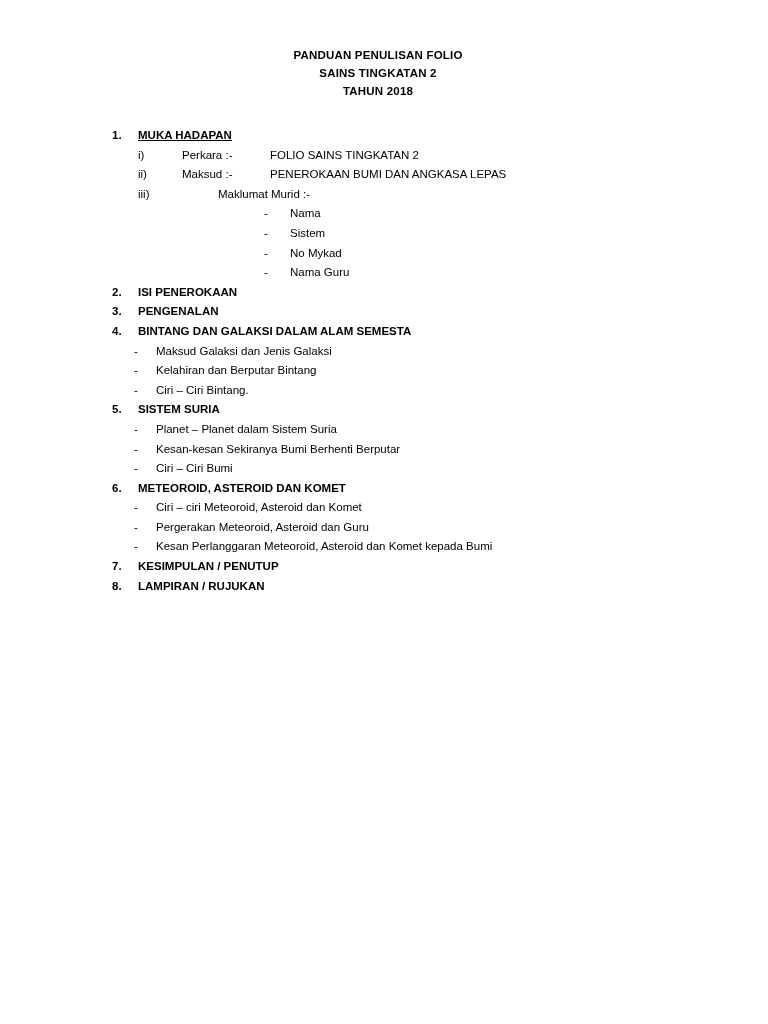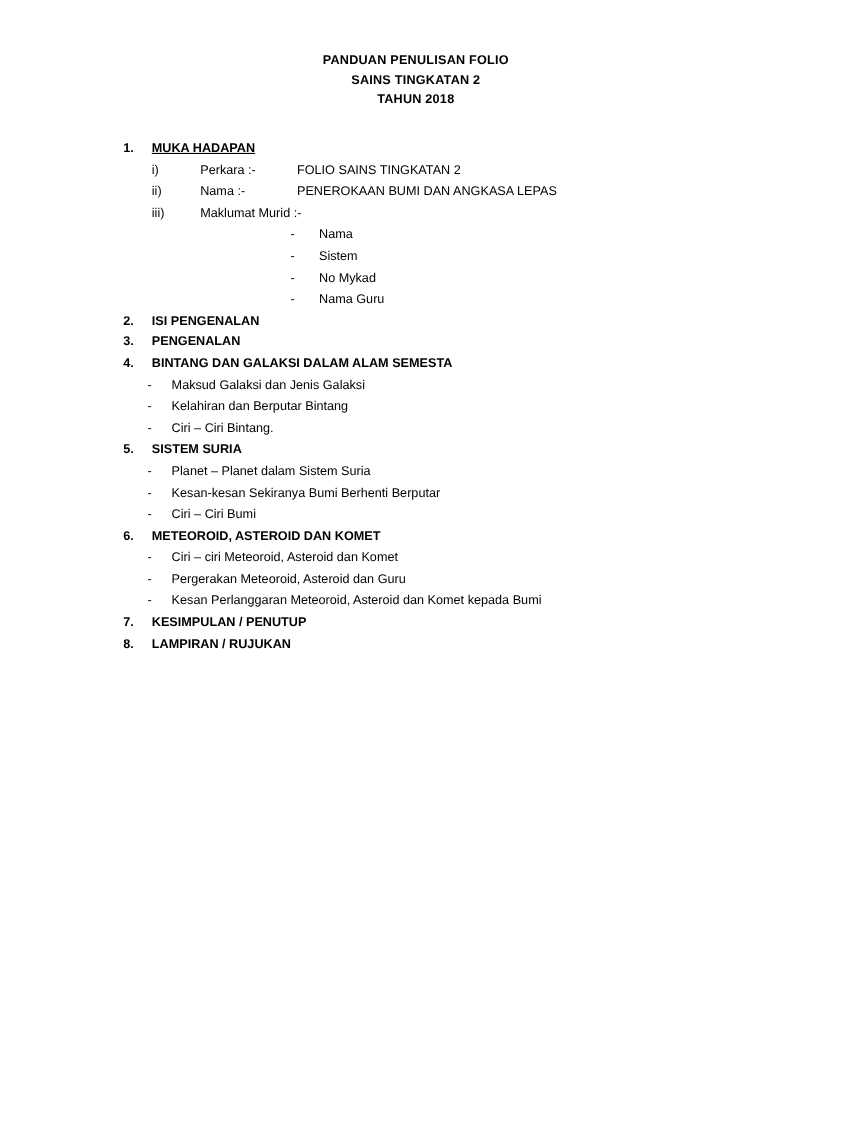--- a/index.html
+++ b/index.html
@@ -72,20 +72,21 @@
   .l2 .lbl {
     width: 88px;
     flex: 0 0 88px;
   }
   .l2 .val {
     flex: 1 1 auto;
   }
   .l2.plain .lbl {
     width: auto;
     flex: 0 0 auto;
+    margin-left: 36px;
   }
 
   
   .l3 {
     display: flex;
     align-items: flex-start;
     margin-left: 208px;
     margin-bottom: 1px;
   }
   .l3 .dash {
@@ -127,21 +128,21 @@
     </div>
 
     <div class="l2">
       <span class="rnum">i)</span>
       <span class="lbl">Perkara :-</span>
       <span class="val">FOLIO SAINS TINGKATAN 2</span>
     </div>
 
     <div class="l2">
       <span class="rnum">ii)</span>
-      <span class="lbl">Nama    :-</span>
+      <span class="lbl">Maksud    :-</span>
       <span class="val">PENEROKAAN BUMI DAN ANGKASA LEPAS</span>
     </div>
 
     <div class="l2 plain">
       <span class="rnum">iii)</span>
       <span class="lbl">Maklumat Murid :-</span>
     </div>
 
     <div class="l3">
       <span class="dash">-</span>
@@ -155,21 +156,21 @@
       <span class="dash">-</span>
       <span class="txt">No Mykad</span>
     </div>
     <div class="l3">
       <span class="dash">-</span>
       <span class="txt">Nama Guru</span>
     </div>
 
     <div class="l1">
       <span class="num">2.</span>
-      <span class="txt">ISI PENGENALAN</span>
+      <span class="txt">ISI PENEROKAAN</span>
     </div>
 
     <div class="l1">
       <span class="num">3.</span>
       <span class="txt">PENGENALAN</span>
     </div>
 
     <div class="l1">
       <span class="num">4.</span>
       <span class="txt">BINTANG DAN GALAKSI DALAM ALAM SEMESTA</span>

